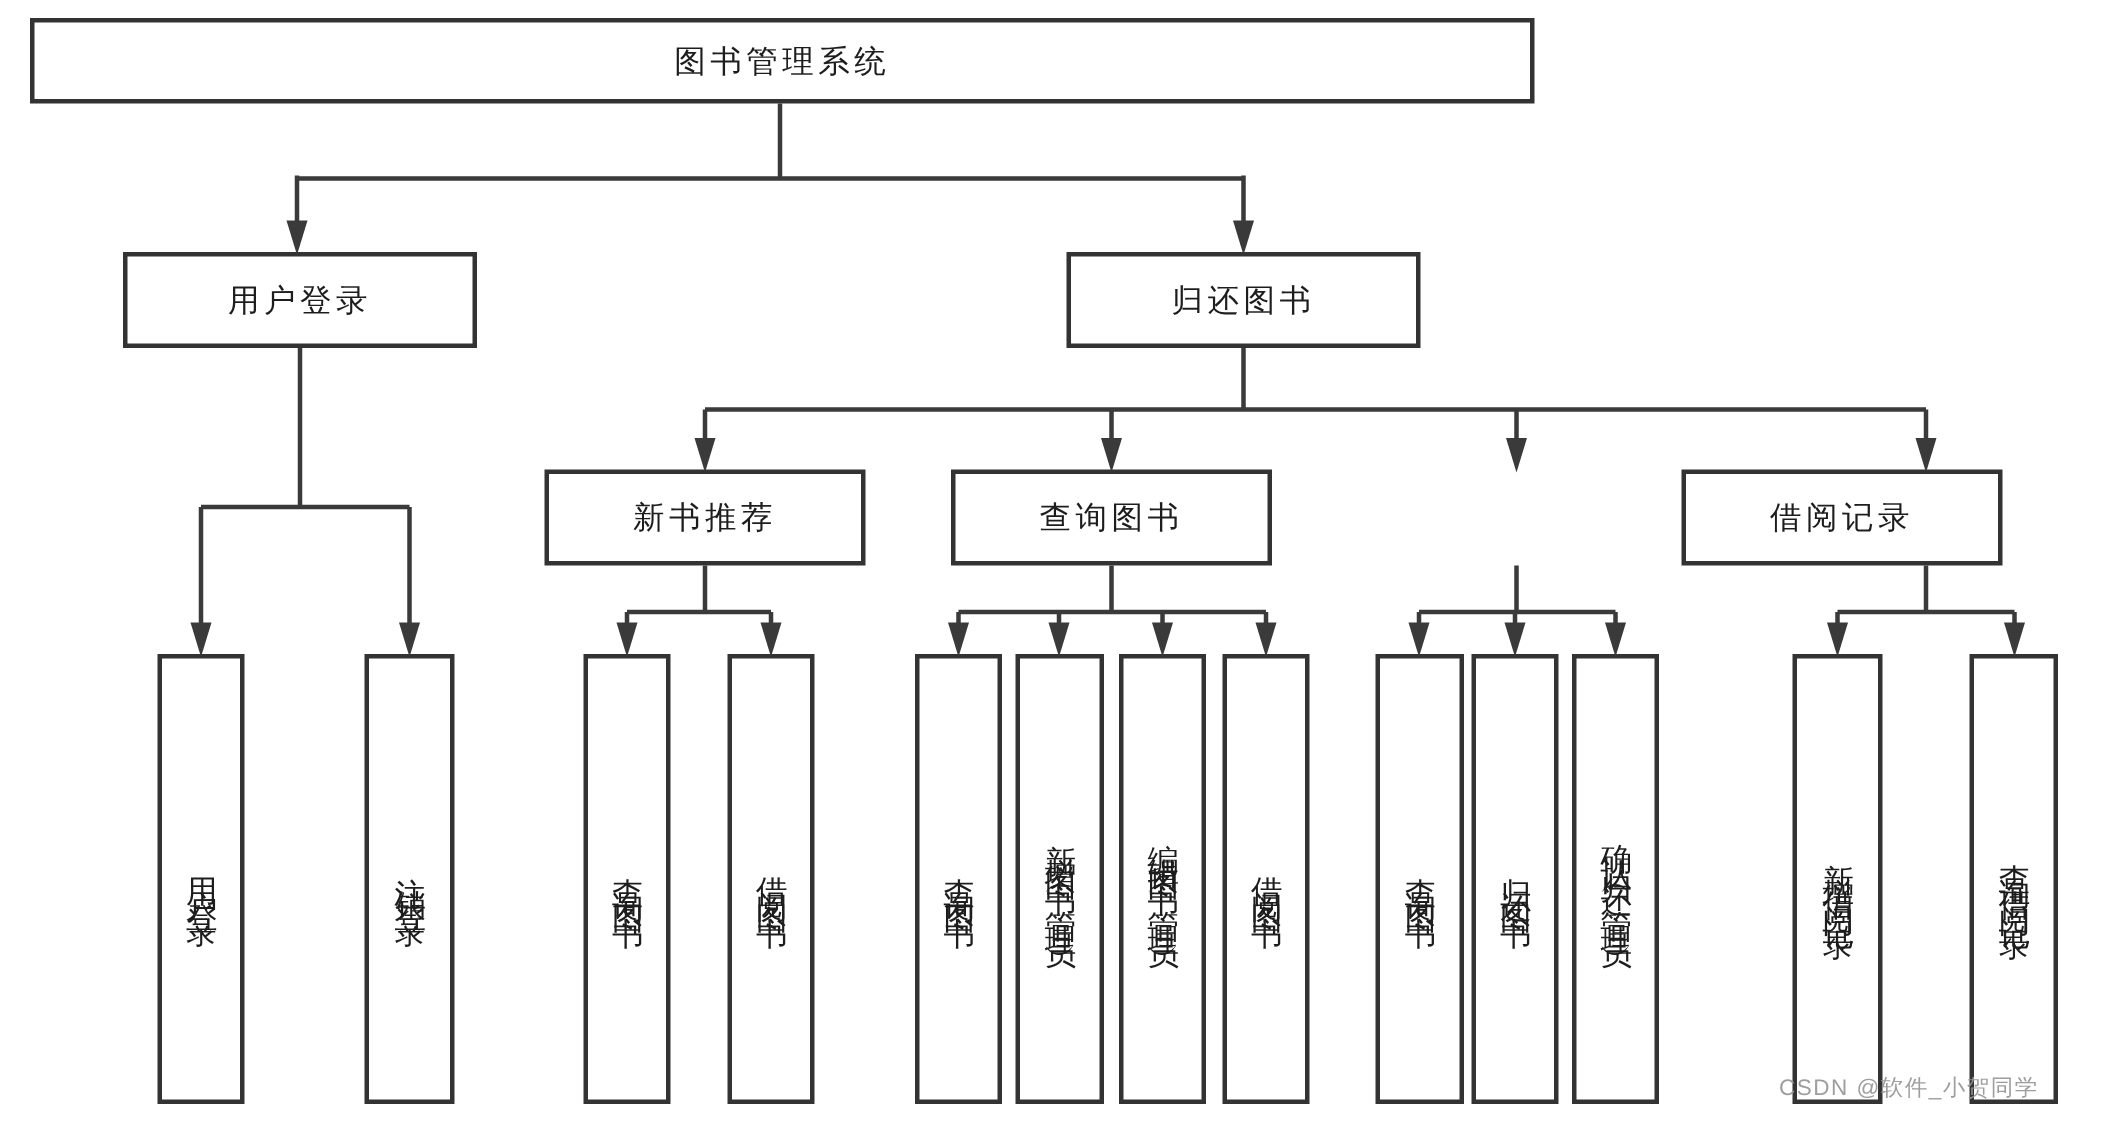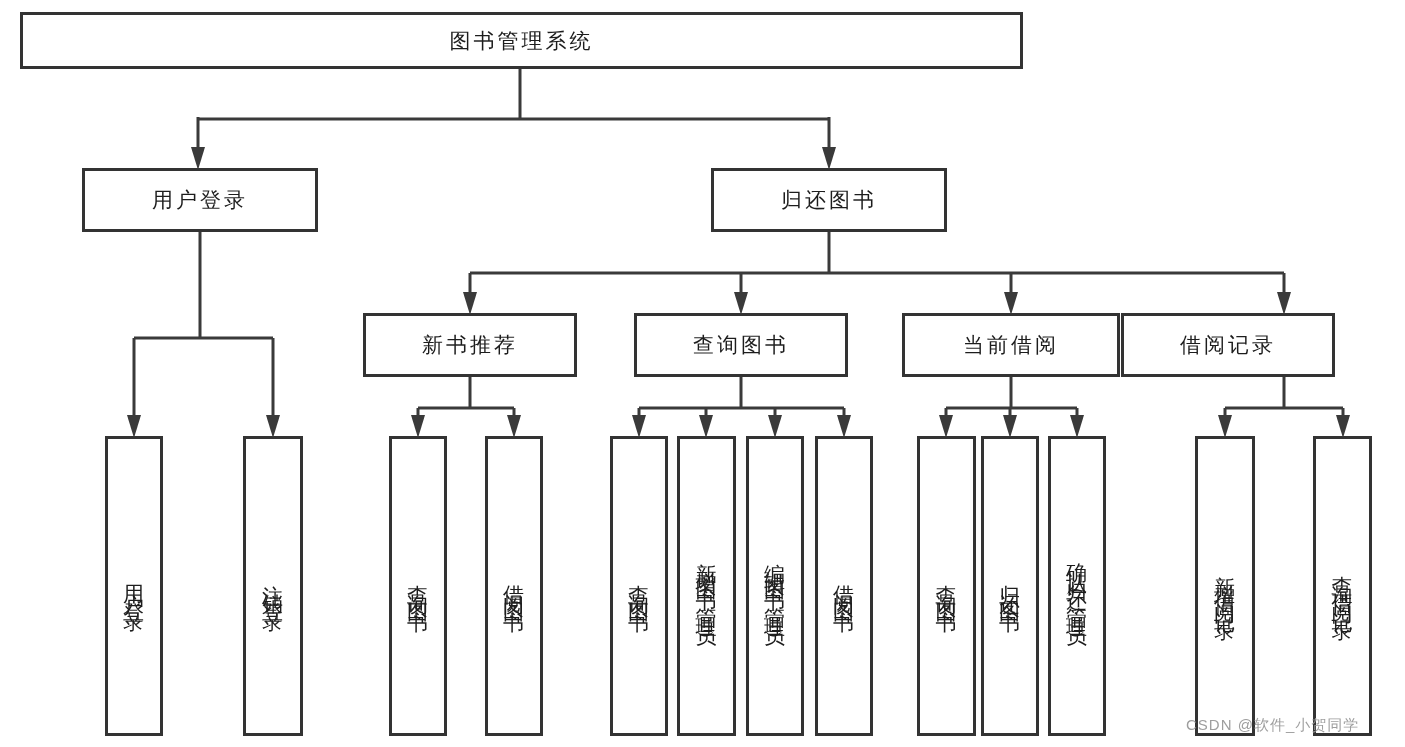--- a/index.html
+++ b/index.html
@@ -37,23 +37,20 @@
   </div>
   <div class="box h" style="left:711px;top:168px;width:236px;height:64px">
     <span class="lbl">归还图书</span>
   </div>
 
   <div class="box h" style="left:363px;top:313px;width:214px;height:64px">
     <span class="lbl">新书推荐</span>
   </div>
   <div class="box h" style="left:634px;top:313px;width:214px;height:64px">
     <span class="lbl">查询图书</span>
-  </div>
-  <div class="box h" style="left:902px;top:313px;width:218px;height:64px">
-    <span class="lbl">当前借阅</span>
   </div>
   <div class="box h" style="left:1121px;top:313px;width:214px;height:64px">
     <span class="lbl">借阅记录</span>
   </div>
 
   <div class="box v" style="left:105px;top:436px;width:58px;height:300px">
     <span class="lbl">用户登录</span>
   </div>
   <div class="box v" style="left:243px;top:436px;width:60px;height:300px">
     <span class="lbl">注销登录</span>

